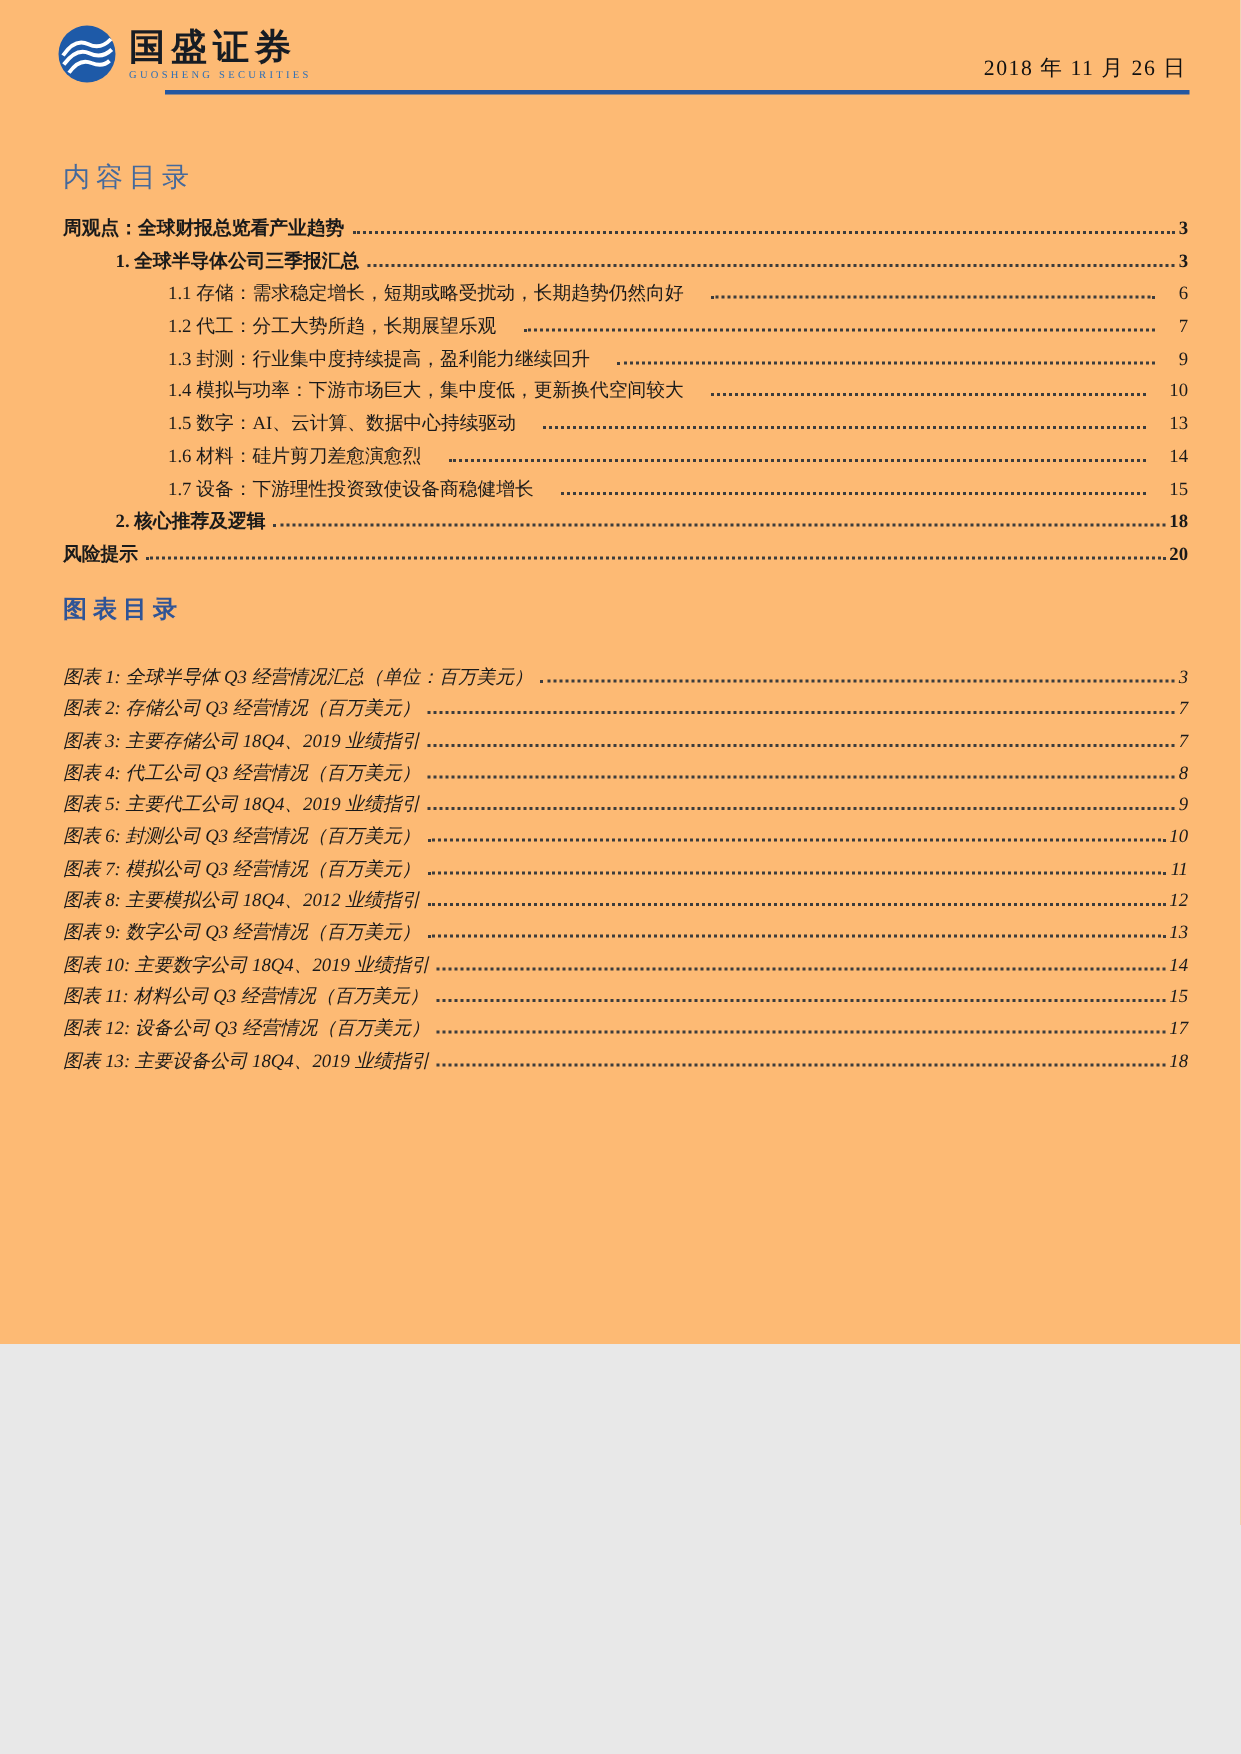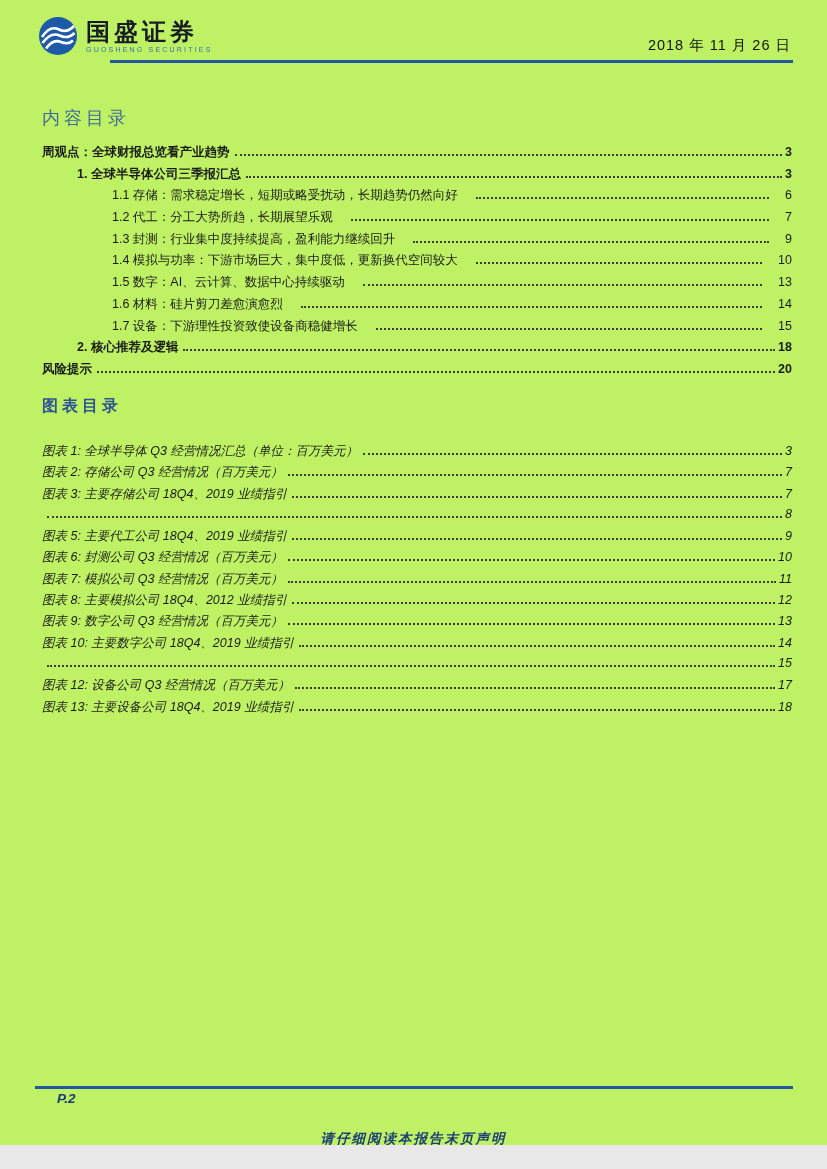--- a/index.html
+++ b/index.html
@@ -1,20 +1,20 @@
 <!DOCTYPE html>
 <html><head>
 <meta charset="utf-8">
 <style>
   * { margin:0; padding:0; box-sizing:border-box; }
   html,body { background:#e8e8e8; }
   .page {
-    position:relative; width:827px; height:1145px; margin:0 auto;
-    background:#bef264; overflow:hidden;
-    font-family:Liberation Sans, sans-serif;
+    position:relative; width:827px; height:896px; margin:0 auto;
+    background:#fdba74; overflow:hidden;
+    font-family:Liberation Serif, serif;
     color:#1a1a1a;
   }
 
   
   .logo-wrap { position:absolute; left:38px; top:16px; display:flex; align-items:center; }
   .logo-mark { width:40px; height:40px; flex:0 0 auto; }
   .brand-block { margin-left:8px; }
   .brand-name {
     font-size:24px; font-weight:bold; color:#161c24; letter-spacing:4px;
     line-height:26px; white-space:nowrap;
@@ -162,20 +162,21 @@
       <span class="lbl">图表 2: 存储公司 Q3 经营情况（百万美元）</span>
       <span class="dots"></span>
       <span class="pg">7</span>
     </div>
     <div class="row">
       <span class="lbl">图表 3: 主要存储公司 18Q4、2019 业绩指引</span>
       <span class="dots"></span>
       <span class="pg">7</span>
     </div>
     <div class="row">
+      <span class="lbl">图表 4: 代工公司 Q3 经营情况（百万美元）</span>
       <span class="dots"></span>
       <span class="pg">8</span>
     </div>
     <div class="row">
       <span class="lbl">图表 5: 主要代工公司 18Q4、2019 业绩指引</span>
       <span class="dots"></span>
       <span class="pg">9</span>
     </div>
     <div class="row">
       <span class="lbl">图表 6: 封测公司 Q3 经营情况（百万美元）</span>
@@ -196,20 +197,21 @@
       <span class="lbl">图表 9: 数字公司 Q3 经营情况（百万美元）</span>
       <span class="dots"></span>
       <span class="pg">13</span>
     </div>
     <div class="row">
       <span class="lbl">图表 10: 主要数字公司 18Q4、2019 业绩指引</span>
       <span class="dots"></span>
       <span class="pg">14</span>
     </div>
     <div class="row">
+      <span class="lbl">图表 11: 材料公司 Q3 经营情况（百万美元）</span>
       <span class="dots"></span>
       <span class="pg">15</span>
     </div>
     <div class="row">
       <span class="lbl">图表 12: 设备公司 Q3 经营情况（百万美元）</span>
       <span class="dots"></span>
       <span class="pg">17</span>
     </div>
     <div class="row">
       <span class="lbl">图表 13: 主要设备公司 18Q4、2019 业绩指引</span>

